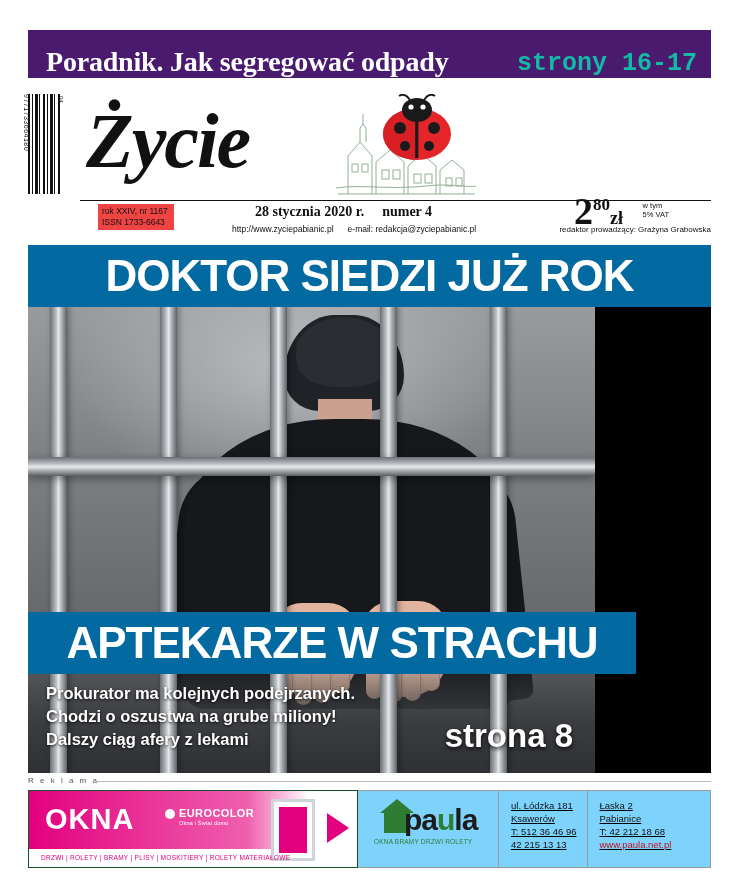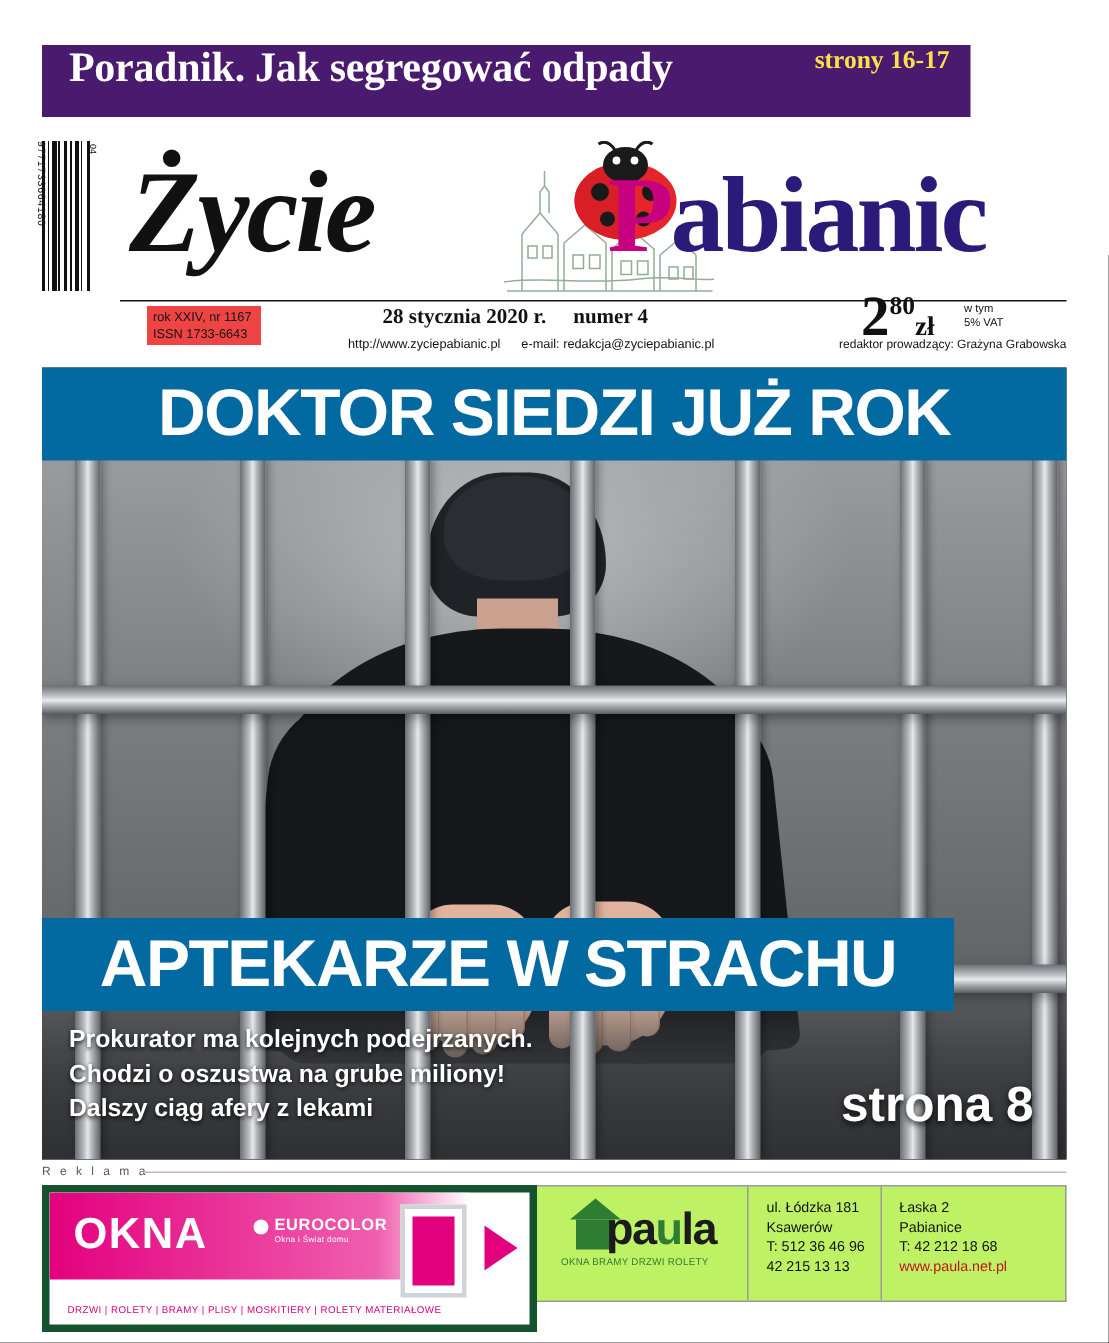--- a/index.html
+++ b/index.html
@@ -15,40 +15,40 @@
     position: relative;
     width: 739px;
     height: 895px;
     background: #fff;
   }
 
   
   .top-banner {
     position: absolute;
     left: 28px; top: 30px;
-    width: 619px; height: 48px;
+    width: 683px; height: 48px;
     background: #4a1a6e;
     display: flex;
-    align-items: flex-start;
+    align-items: flex-end;
     justify-content: space-between;
     padding: 0 14px 0 18px;
   }
   .top-banner .headline {
     color: #fff;
     font-family: "Liberation Serif", serif;
     font-weight: bold;
     font-size: 28px;
     letter-spacing: -0.2px;
     white-space: nowrap;
   }
   .top-banner .pages {
-    color: #fde047;
-    font-family: Liberation Serif, serif;
-    font-weight: bold;
-    font-size: 17px;
+    color: #14b8a6;
+    font-family: Liberation Mono, monospace;
+    font-weight: bold;
+    font-size: 25px;
     white-space: nowrap;
   }
 
   
   .masthead {
     position: absolute;
     left: 28px; top: 88px;
     width: 683px; height: 150px;
   }
   .barcode {
@@ -193,21 +193,21 @@
   .story {
     position: absolute;
     left: 28px; top: 245px;
     width: 683px; height: 528px;
     background: #000;
     overflow: hidden;
   }
   .photo {
     position: absolute;
     left: 0; top: 60px;
-    width: 683px; height: 468px;
+    width: 567px; height: 468px;
     overflow: hidden;
     background: linear-gradient(180deg, #8e8f92 0%, #6f7174 40%, #5b5d60 75%, #4b4d50 100%);
   }
   
   .wall {
     position: absolute;
     inset: 0;
     background:
       radial-gradient(ellipse 320px 200px at 46% 12%, #b9babd 0%, rgba(185,186,189,0) 70%),
       linear-gradient(180deg, #9a9b9e 0%, #7c7e81 35%, #646669 70%, #4e5053 100%);
@@ -356,22 +356,22 @@
 
   
   .ads {
     position: absolute;
     left: 28px; top: 790px;
     width: 683px; height: 78px;
     display: flex;
   }
   .ad-okna {
     position: relative;
-    width: 330px; height: 98px;
-    border: 5px solid #14532d;
+    width: 330px; height: 78px;
+    border: 1px solid #14532d;
     background: #fff;
     overflow: hidden;
   }
   .ad-okna .okna-band {
     position: absolute;
     left: 0; top: 0; width: 280px; height: 58px;
     background: linear-gradient(90deg, #e3007e 0%, #ef5fae 78%, #ffffff 100%);
   }
   .ad-okna .okna-word {
     position: absolute;
@@ -432,22 +432,23 @@
     border-left: 22px solid #e3007e;
     border-top: 15px solid transparent;
     border-bottom: 15px solid transparent;
   }
 
   .ad-paula {
     position: relative;
     width: 353px; height: 78px;
     border: 1px solid #9b9b9b;
     border-left: none;
-    background: #bef264;
+    background: #7dd3fc;
     display: flex;
+    text-decoration: underline;
   }
   .paula-logo {
     position: relative;
     width: 140px;
     display: flex;
     flex-direction: column;
     align-items: center;
     justify-content: center;
   }
   .paula-roof {
@@ -545,23 +546,20 @@
         <rect x="39.2" y="18" width="3.2" height="46" fill="#1a1a1a"></rect>
         <circle cx="24" cy="34" r="6" fill="#1a1a1a"></circle>
         <circle cx="58" cy="34" r="6" fill="#1a1a1a"></circle>
         <circle cx="29" cy="52" r="5" fill="#1a1a1a"></circle>
         <circle cx="53" cy="52" r="5" fill="#1a1a1a"></circle>
         <path d="M34 6 C30 0 26 0 23 2" stroke="#1a1a1a" stroke-width="2" fill="none"></path>
         <path d="M48 6 C52 0 56 0 59 2" stroke="#1a1a1a" stroke-width="2" fill="none"></path>
       </svg>
 
       <div class="logo-zycie">Życie</div>
-      <div class="logo-pabianic">
-        <span class="p1">P</span><span class="p2">abianic</span>
-      </div>
     </div>
 
     <div class="info-strip">
       <div class="issue-info">
         <div>rok XXIV, nr 1167</div>
         <div>ISSN 1733-6643</div>
       </div>
       <div class="date-line">
         <span>28 stycznia 2020 r.</span><span class="num">numer 4</span>
       </div>

